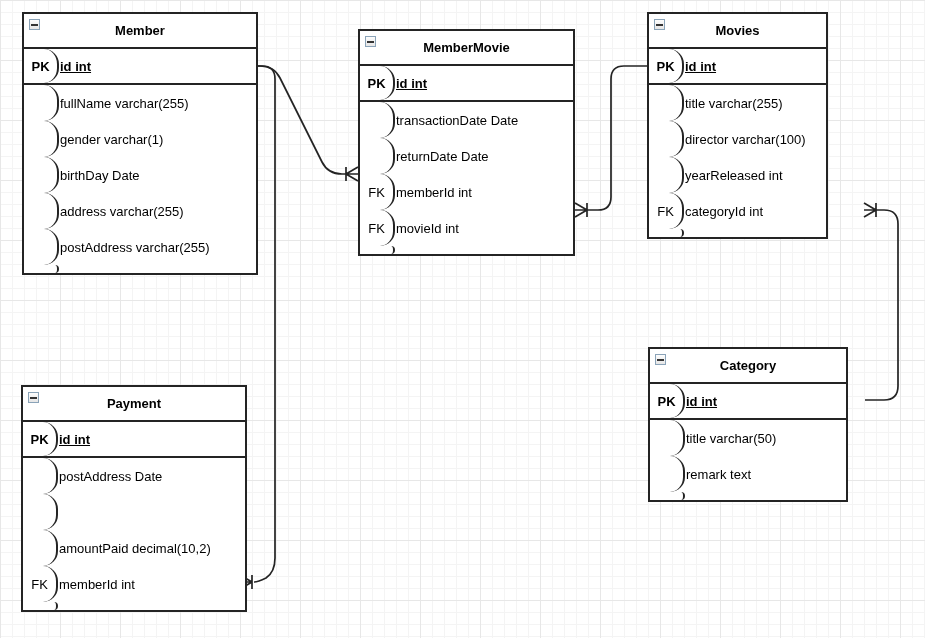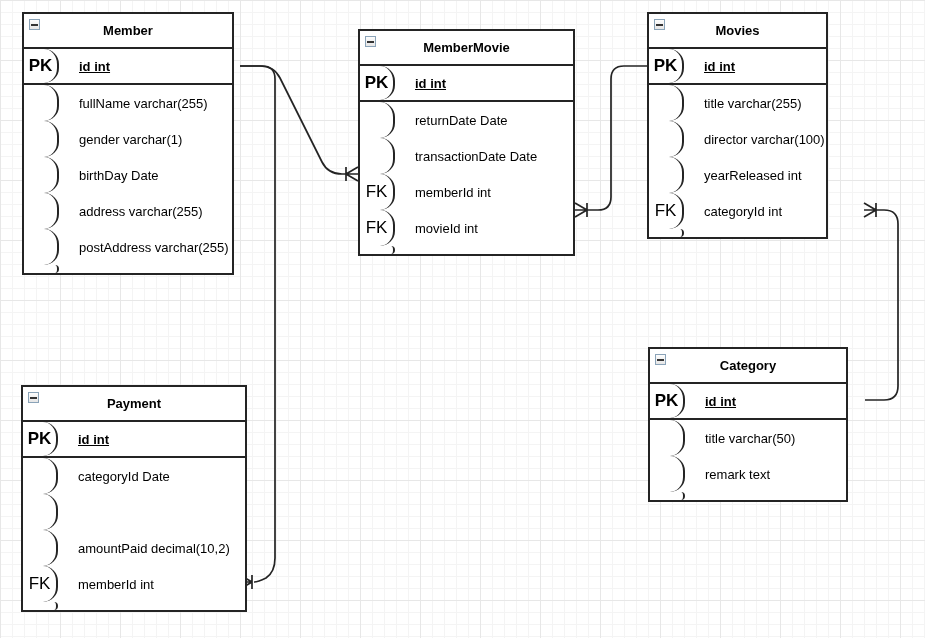--- a/index.html
+++ b/index.html
@@ -31,46 +31,46 @@
     display:flex;align-items:center;justify-content:center;
     cursor:pointer;
   }
   .collapse .minus{width:7px;height:0;border-top:2px solid #333;}
   .row{display:grid;grid-template-columns:35px 1fr;height:36px;}
   .row.pk{height:34px;border-bottom:2px solid var(--stroke);}
   .row.filler{height:8px;}
   .cell-key{
     border-right:2px solid var(--stroke);
     display:flex;align-items:center;justify-content:center;
-    font-size:17px;
+    font-size:13px;
     border-radius:15px;
   }
   .row.pk .cell-key{font-weight:bold;}
   .cell-field{
-    display:flex;align-items:center;padding-left:20px;
+    display:flex;align-items:center;padding-left:1px;
     white-space:nowrap;overflow:hidden;
   }
   .pkfield{font-weight:bold;text-decoration:underline;}
 </style>
 </head>
 <body style="--stroke: #242424;">
 
 <div id="canvas" style="background-image: repeating-linear-gradient(to right, rgb(231, 231, 231) 0px, rgb(231, 231, 231) 1px, transparent 1px, transparent 60px), repeating-linear-gradient(rgb(231, 231, 231) 0px, rgb(231, 231, 231) 1px, transparent 1px, transparent 60px), repeating-linear-gradient(to right, rgb(244, 244, 244) 0px, rgb(244, 244, 244) 1px, transparent 1px, transparent 12px), repeating-linear-gradient(rgb(244, 244, 244) 0px, rgb(244, 244, 244) 1px, transparent 1px, transparent 12px);">
   <svg id="edges" width="925" height="638" viewBox="0 0 925 638">
       <path d="M 240 66 L 260 66 Q 274 66 280 78 L 322 162 Q 328 174 342 174 L 346 174" fill="none" stroke="#242424" stroke-width="1.7"></path>
       <path d="M 346 174 L 358 167 M 346 174 L 358 174 M 346 174 L 358 181 M 346 167 L 346 181" fill="none" stroke="#242424" stroke-width="1.7"></path>
       <path d="M 647 66 L 624 66 Q 611 66 611 79 L 611 197 Q 611 210 598 210 L 587 210" fill="none" stroke="#242424" stroke-width="1.7"></path>
       <path d="M 587 210 L 575 203 M 587 210 L 575 210 M 587 210 L 575 217 M 587 203 L 587 217" fill="none" stroke="#242424" stroke-width="1.7"></path>
       <path d="M 876 210 L 884 210 Q 898 210 898 224 L 898 386 Q 898 400 884 400 L 865 400" fill="none" stroke="#242424" stroke-width="1.7"></path>
       <path d="M 876 210 L 864 203 M 876 210 L 864 210 M 876 210 L 864 217 M 876 203 L 876 217" fill="none" stroke="#242424" stroke-width="1.7"></path>
       <path d="M 240 66 L 262 66 Q 275 66 275 79 L 275 558 Q 275 572 266 578 Q 258 582 254 582" fill="none" stroke="#242424" stroke-width="1.7"></path>
       <path d="M 252 582 L 240 575 M 252 582 L 240 582 M 252 582 L 240 589 M 252 575 L 252 589" fill="none" stroke="#242424" stroke-width="1.7"></path>
     </svg>
   <div id="tables">
-      <div class="table" style="left: 22px; top: 12px; width: 212px; text-align: right;">
+      <div class="table" style="left: 22px; top: 12px; width: 236px; text-align: right;">
         <div class="thead">
           <div class="collapse">
             <div class="minus"></div>
           </div>
           <div class="ttitle">Member</div>
         </div>
         <div class="row pk">
           <div class="cell-key">PK</div>
           <div class="cell-field pkfield">id int</div>
         </div>
@@ -105,27 +105,27 @@
             <div class="minus"></div>
           </div>
           <div class="ttitle">MemberMovie</div>
         </div>
         <div class="row pk">
           <div class="cell-key">PK</div>
           <div class="cell-field pkfield">id int</div>
         </div>
         <div class="row">
           <div class="cell-key"></div>
+          <div class="cell-field">transactionDate Date</div>
+        </div>
+        <div class="row">
+          <div class="cell-key"></div>
           <div class="cell-field">returnDate Date</div>
         </div>
         <div class="row">
-          <div class="cell-key"></div>
-          <div class="cell-field">transactionDate Date</div>
-        </div>
-        <div class="row">
           <div class="cell-key">FK</div>
           <div class="cell-field">memberId int</div>
         </div>
         <div class="row">
           <div class="cell-key">FK</div>
           <div class="cell-field">movieId int</div>
         </div>
         <div class="row filler">
           <div class="cell-key"></div>
           <div class="cell-field"></div>
@@ -193,21 +193,21 @@
             <div class="minus"></div>
           </div>
           <div class="ttitle">Payment</div>
         </div>
         <div class="row pk">
           <div class="cell-key">PK</div>
           <div class="cell-field pkfield">id int</div>
         </div>
         <div class="row">
           <div class="cell-key"></div>
-          <div class="cell-field">categoryId Date</div>
+          <div class="cell-field">postAddress Date</div>
         </div>
         <div class="row">
           <div class="cell-key"></div>
         </div>
         <div class="row">
           <div class="cell-key"></div>
           <div class="cell-field">amountPaid decimal(10,2)</div>
         </div>
         <div class="row">
           <div class="cell-key">FK</div>

